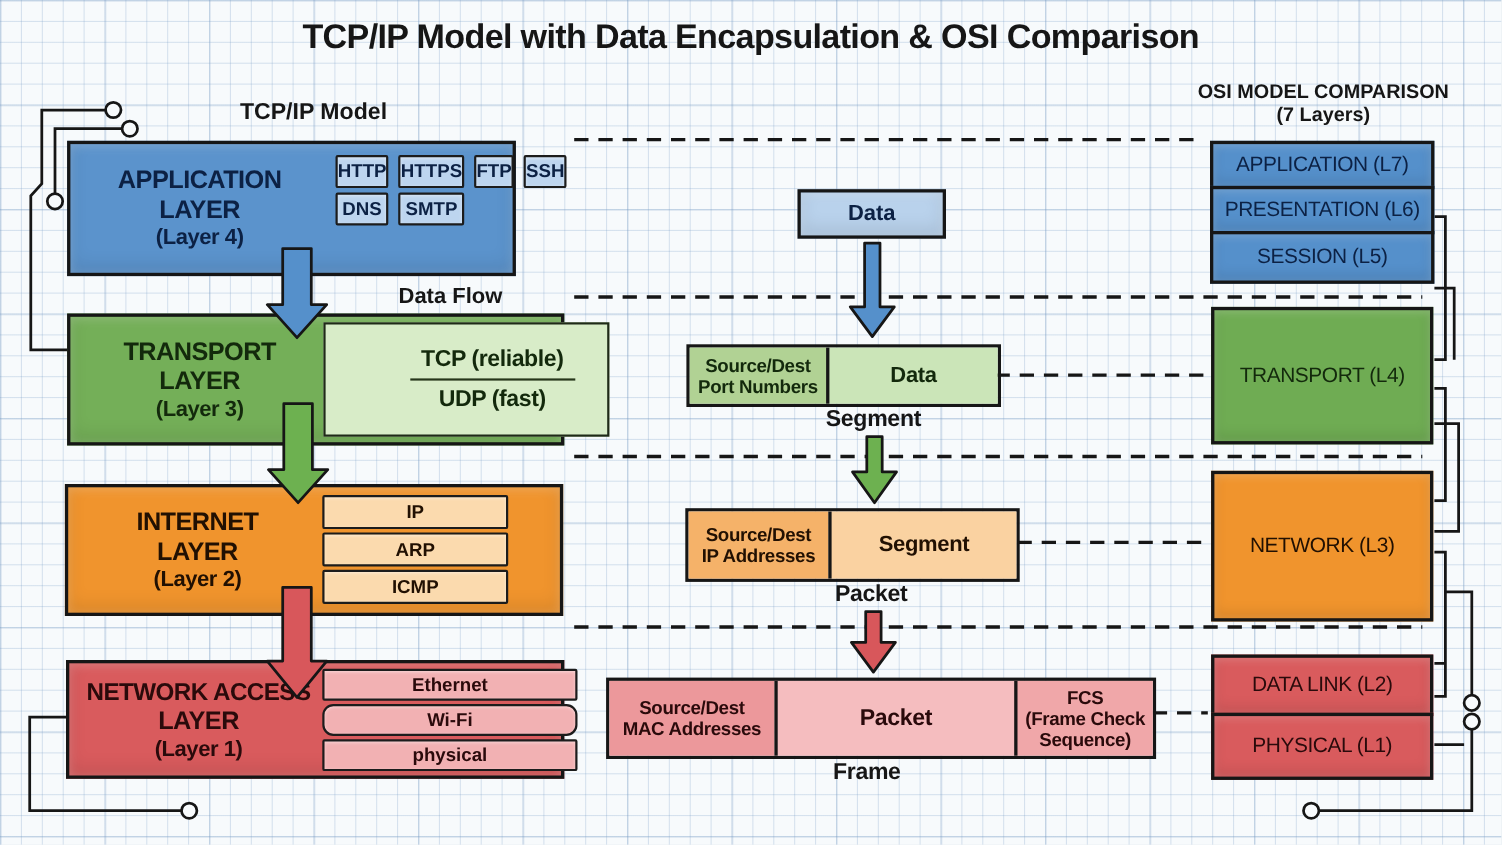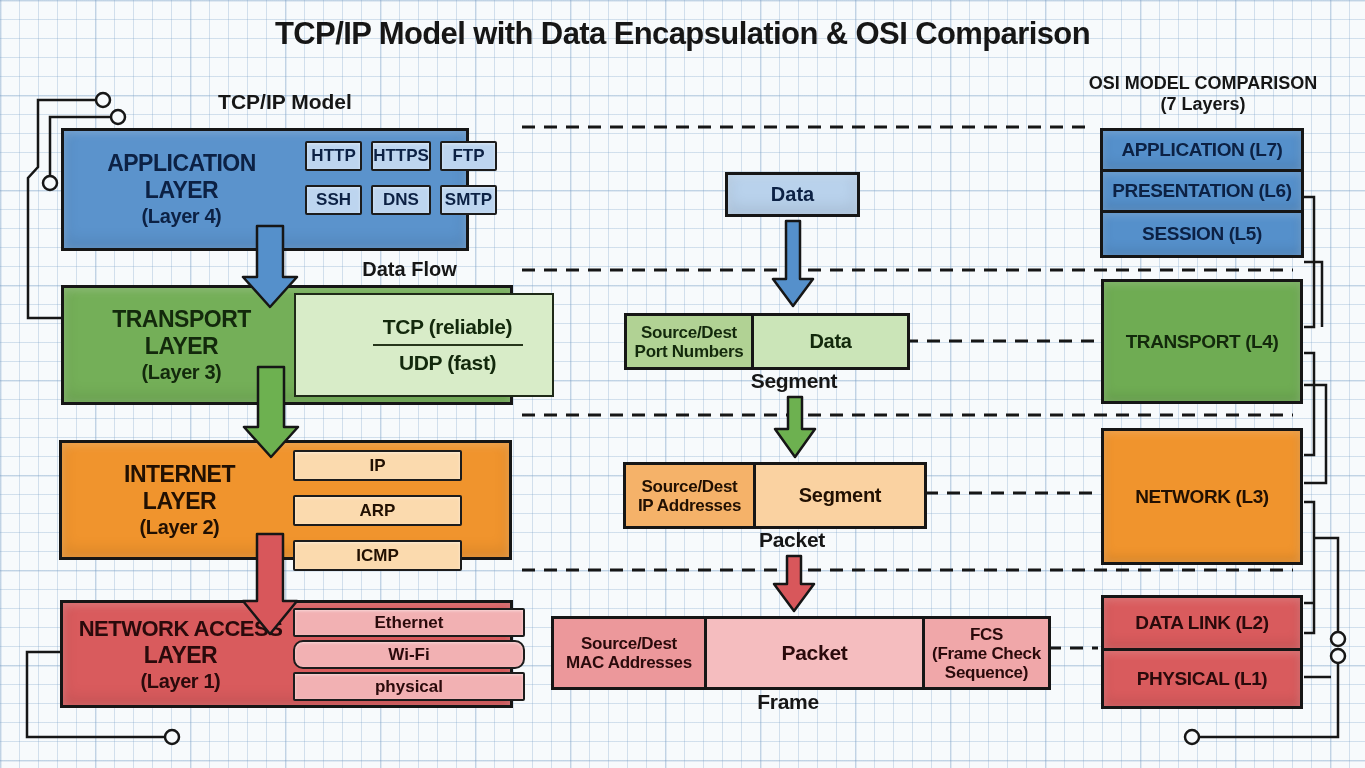--- a/index.html
+++ b/index.html
@@ -48,21 +48,21 @@
     letter-spacing:-.3px;}
   .ecell:first-child{border-left:none;}
   .two{font-size:17px;line-height:19px;}
   .one{font-size:20px;}
   .fcs{font-size:17px;line-height:19px;}
 
   .stage-label{position:absolute;font-size:21px;font-weight:bold;text-align:center;
     color:var(--ink,#161616);letter-spacing:-.3px;z-index:2;}
 
   .osirow{border:3px solid var(--ink,#161616);display:flex;align-items:center;
-    justify-content:center;font-weight:bold;font-size:19px;letter-spacing:-.4px;
+    justify-content:center;font-weight:normal;font-size:19px;letter-spacing:-.4px;
     box-sizing:border-box;box-shadow:inset 0 2px 8px rgba(255,255,255,.2), inset 0 -5px 12px rgba(0,0,0,.10);}
   .stackrow + .stackrow{margin-top:-3px;}
 
   .bg-blue{background:var(--blue-main,#5B93CC);}    .t-navy{color:var(--text-navy,#0C2144);}
   .bg-blue-osi{background:var(--blue-osi,#5590CB);}
   .bg-green{background:var(--green-main,#74AF58);}  .t-green{color:var(--text-green,#13290C);}
   .bg-green-osi{background:var(--green-osi,#6FAC53);}
   .bg-orange{background:var(--orange-main,#F0942D);}.t-brown{color:var(--text-orange,#211002);}
   .bg-red{background:var(--red-main,#D95B5D);}      .t-darkred{color:var(--text-red,#2A0A0B);}
 
@@ -117,21 +117,21 @@
     <div>(7 Layers)</div>
   </div>
   <div class="abs subhead" style="left:352px;top:258px;width:115px;font-size:20px;">Data Flow</div>
 
   <div class="abs box bg-blue" style="left:61px;top:128px;width:408px;height:123px;">
     <div class="llabel t-navy">
       <div class="l1">APPLICATION</div>
       <div class="l1">LAYER</div>
       <div class="lsub">(Layer 4)</div>
     </div>
-    <div class="chipgrid" style="left:241px;top:10px;width:192px;grid-template-columns:1fr 1fr 1fr;gap:14px 9px;grid-auto-rows:30px;">
+    <div class="chipgrid" style="left:241px;top:10px;width:192px;grid-template-columns:1fr 1fr 1fr 1fr;gap:4px 9px;grid-auto-rows:30px;">
       <div class="chip t-navy" style="background:var(--blue-chip,#BDD5EF);">HTTP</div>
       <div class="chip t-navy" style="background:var(--blue-chip,#BDD5EF);">HTTPS</div>
       <div class="chip t-navy" style="background:var(--blue-chip,#BDD5EF);">FTP</div>
       <div class="chip t-navy" style="background:var(--blue-chip,#BDD5EF);">SSH</div>
       <div class="chip t-navy" style="background:var(--blue-chip,#BDD5EF);">DNS</div>
       <div class="chip t-navy" style="background:var(--blue-chip,#BDD5EF);">SMTP</div>
     </div>
   </div>
 
   <div class="abs box bg-green" style="left:61px;top:285px;width:452px;height:120px;">
@@ -146,21 +146,21 @@
       <div>UDP (fast)</div>
     </div>
   </div>
 
   <div class="abs box bg-orange" style="left:59px;top:440px;width:453px;height:120px;">
     <div class="llabel t-brown">
       <div class="l1">INTERNET</div>
       <div class="l1">LAYER</div>
       <div class="lsub">(Layer 2)</div>
     </div>
-    <div class="chipgrid" style="left:231px;top:7px;width:169px;grid-template-columns:1fr;gap:14px;grid-auto-rows:31px;">
+    <div class="chipgrid" style="left:231px;top:7px;width:169px;grid-template-columns:1fr;gap:3px;grid-auto-rows:31px;">
       <div class="chip t-brown" style="background:var(--orange-chip,#FBDAAE);">IP</div>
       <div class="chip t-brown" style="background:var(--orange-chip,#FBDAAE);">ARP</div>
       <div class="chip t-brown" style="background:var(--orange-chip,#FBDAAE);">ICMP</div>
     </div>
   </div>
 
   <div class="abs box bg-red" style="left:60px;top:600px;width:453px;height:108px;">
     <div class="llabel t-darkred">
       <div class="l1" style="font-size:22px;">NETWORK ACCESS</div>
       <div class="l1">LAYER</div>

